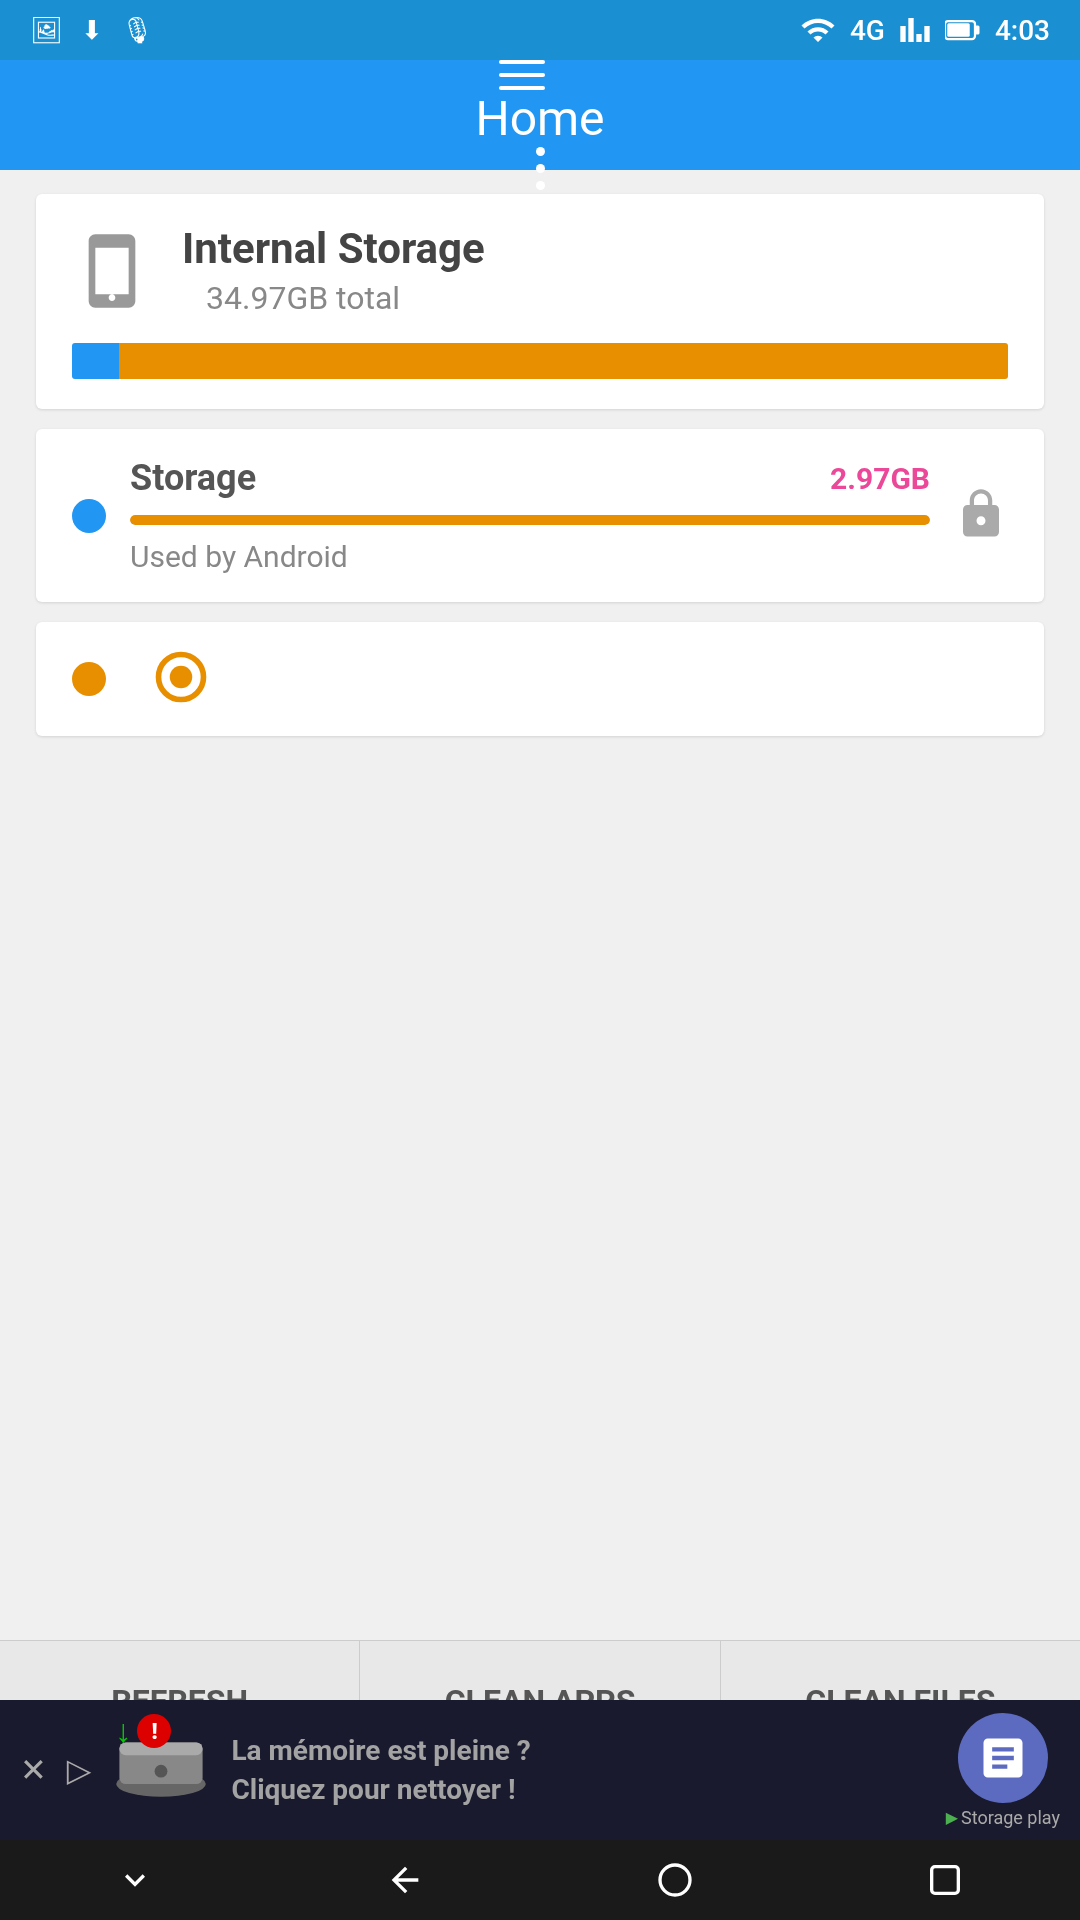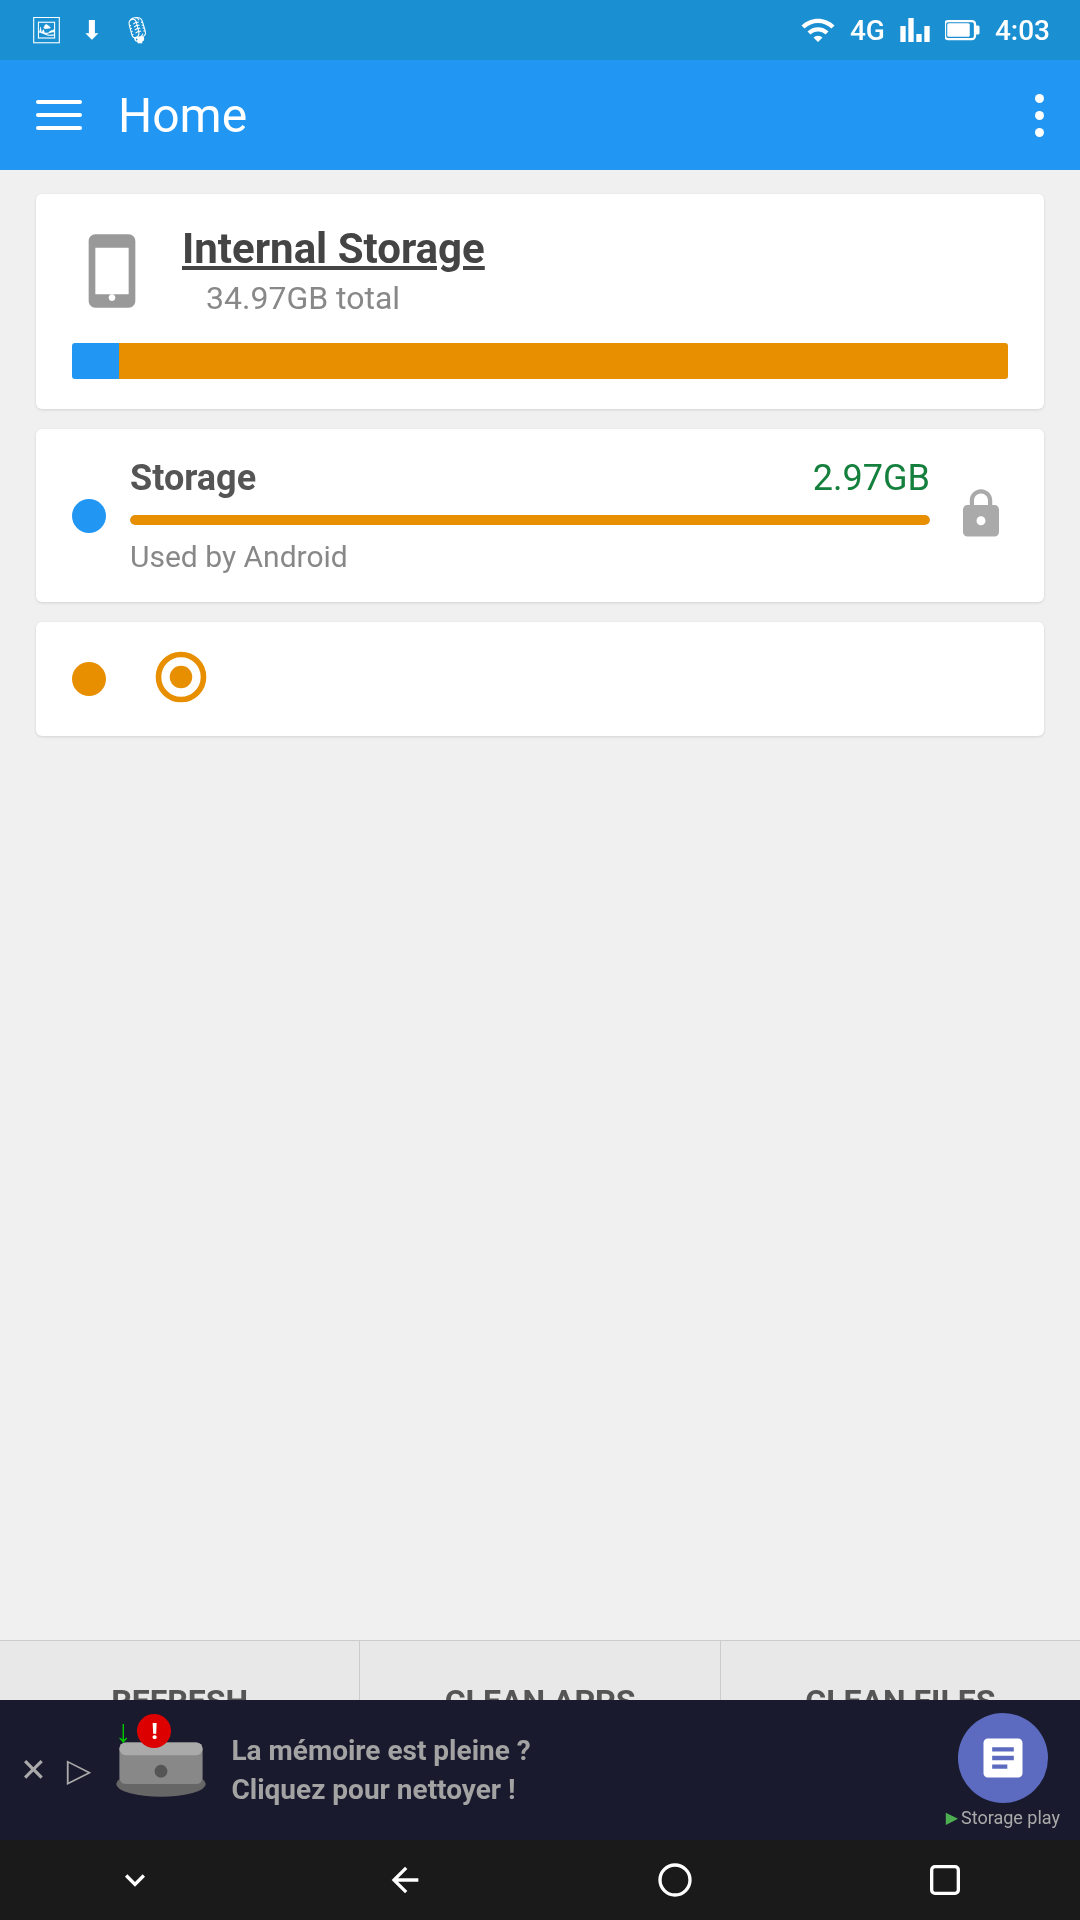--- a/index.html
+++ b/index.html
@@ -42,20 +42,21 @@
     }
 
     
     .app-bar {
       width: 100%;
       height: 110px;
       background: #2196f3;
       display: flex;
       align-items: center;
       padding: 0 36px;
+      flex-direction: column;
     }
     .menu-icon {
       color: white;
       font-size: 46px;
       cursor: pointer;
       margin-right: 36px;
       line-height: 1;
     }
     .app-bar-title {
       color: white;
@@ -105,21 +106,20 @@
       width: 80px;
       height: 90px;
       margin-right: 30px;
       color: #888;
     }
     .storage-info h2 {
       font-size: 42px;
       font-weight: 700;
       color: #444;
       margin-bottom: 6px;
-      text-decoration: underline;
     }
     .storage-info p {
       font-size: 32px;
       color: #888;
       margin-left: 24px;
     }
     .storage-bar {
       height: 36px;
       border-radius: 3px;
       display: flex;
@@ -164,23 +164,23 @@
       justify-content: space-between;
       align-items: center;
       margin-bottom: 16px;
     }
     .section-title {
       font-size: 36px;
       font-weight: 700;
       color: #555;
     }
     .section-size {
-      font-size: 36px;
-      font-weight: 400;
-      color: #15803d;
+      font-size: 30px;
+      font-weight: 700;
+      color: #ec4899;
     }
     .section-bar {
       height: 10px;
       background: #e0e0e0;
       border-radius: 5px;
       overflow: hidden;
       margin-bottom: 14px;
     }
     .section-bar-fill {
       height: 100%;

